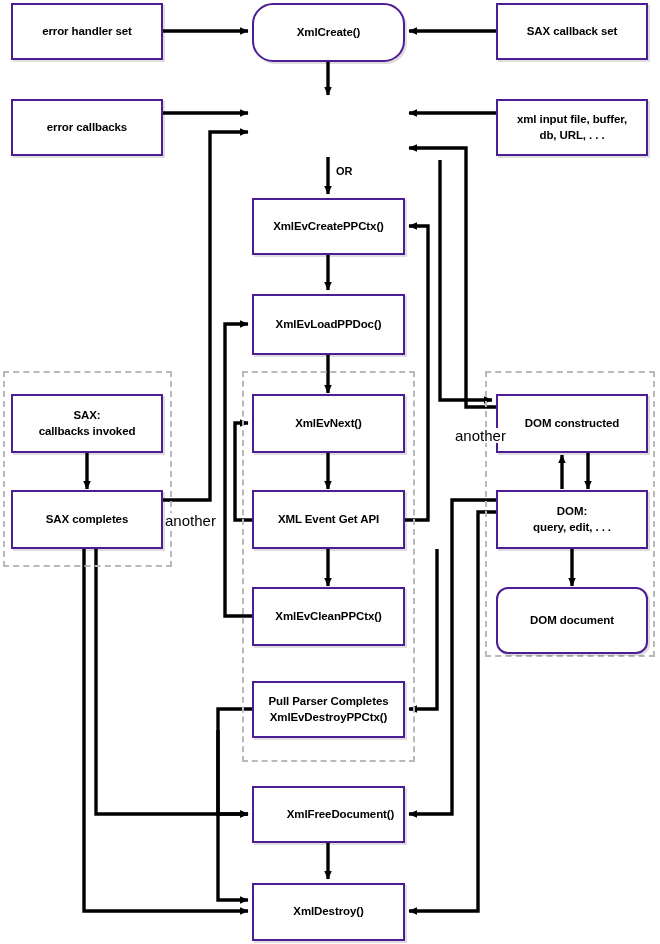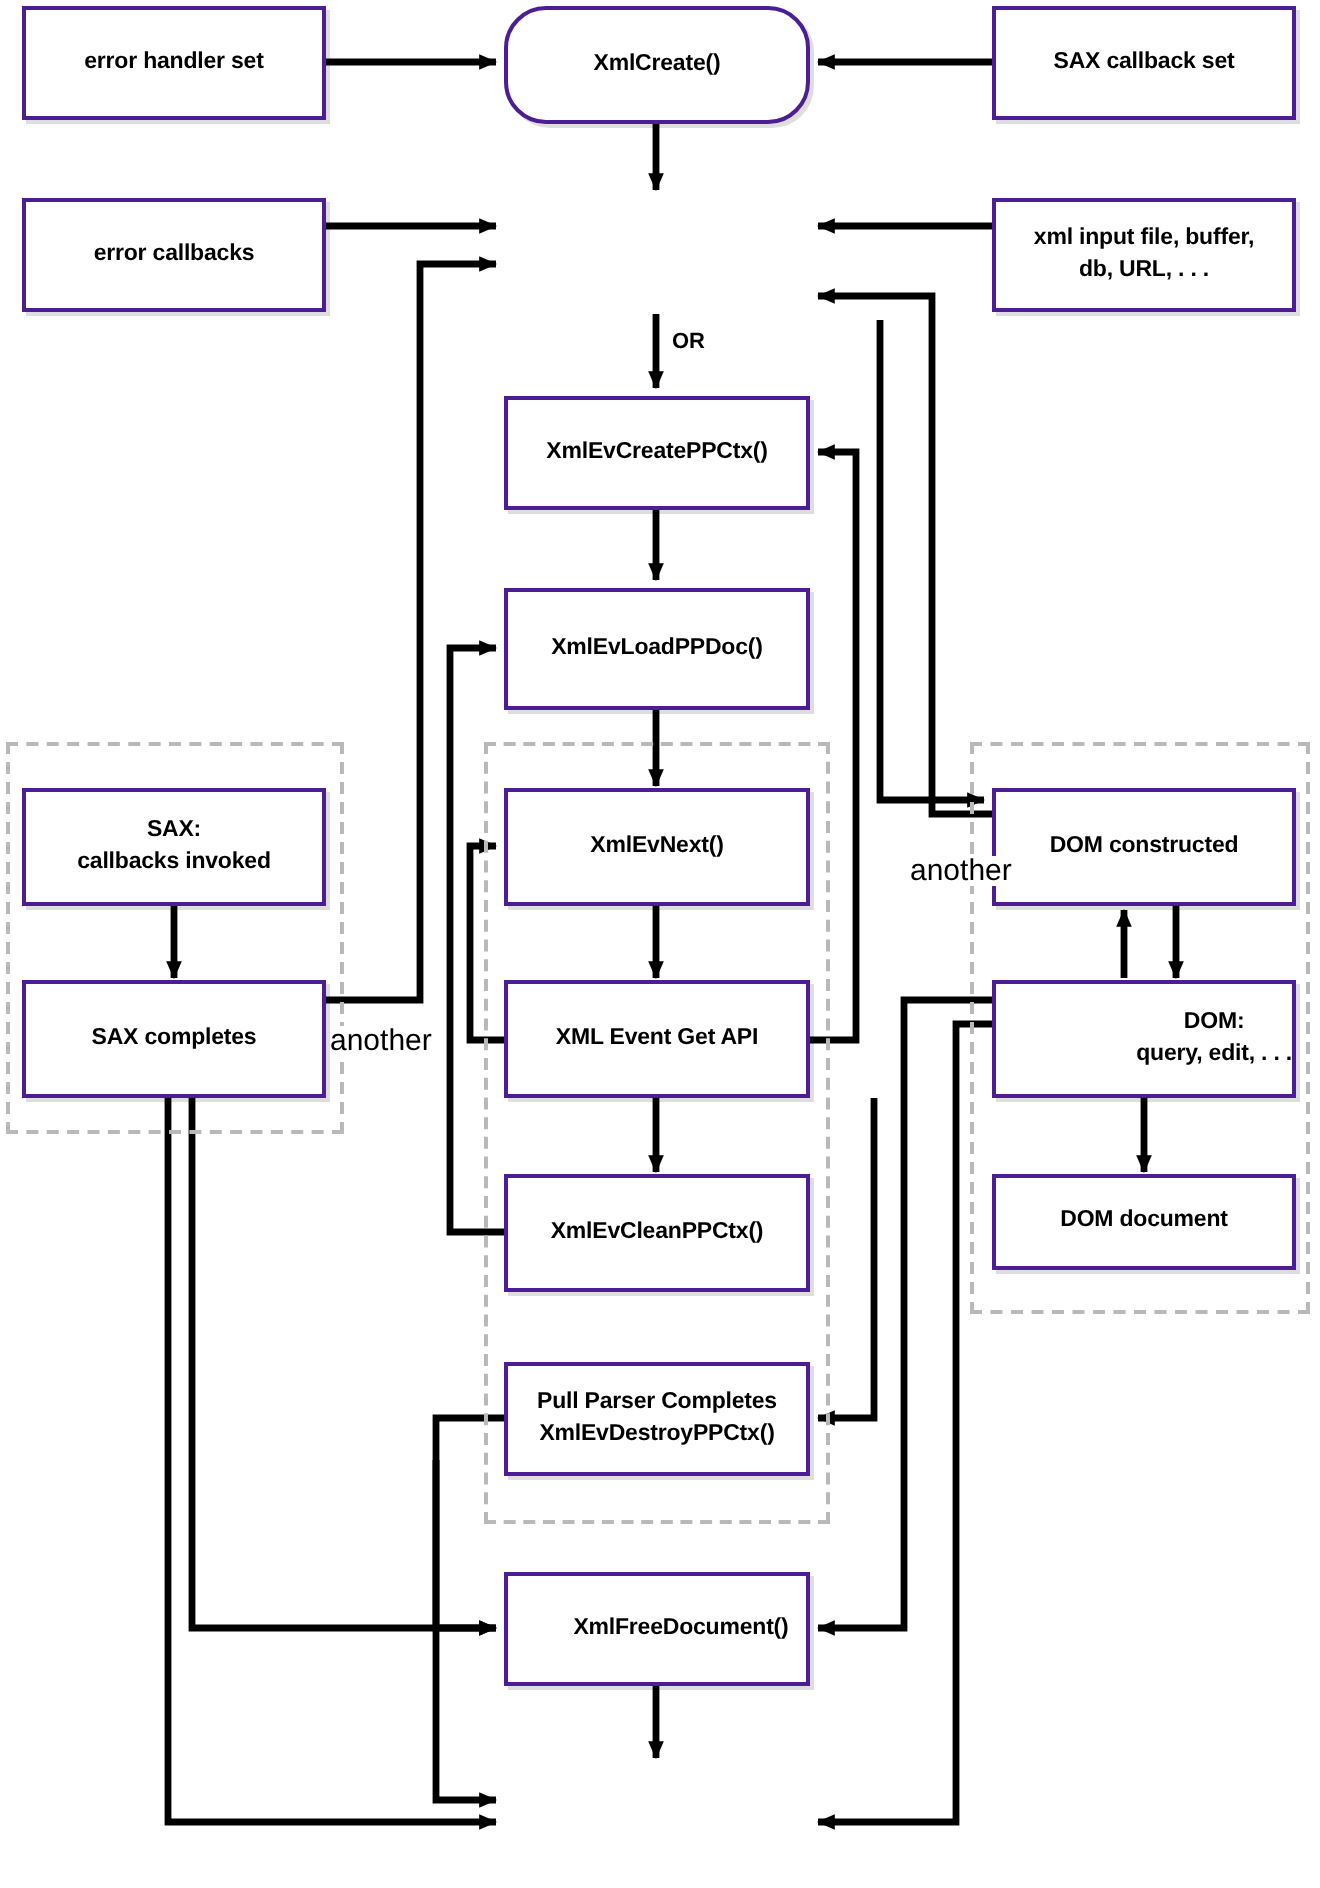--- a/index.html
+++ b/index.html
@@ -170,42 +170,45 @@
   </div>
 
   <div class="node" style="left:11px;top:490px;width:152px;height:59px;">
     <span class="lbl">SAX completes</span>
   </div>
 
   <div class="node" style="left:252px;top:490px;width:153px;height:59px;">
     <span class="lbl">XML Event Get API</span>
   </div>
 
-  <div class="node" style="left:496px;top:490px;width:152px;height:59px;justify-content:flex-end;">
+  <div class="node" style="left:496px;top:490px;width:152px;height:59px;">
     <span class="lbl">DOM:
 query, edit, . . .</span>
   </div>
 
   <div class="node" style="left:252px;top:587px;width:153px;height:59px;">
     <span class="lbl">XmlEvCleanPPCtx()</span>
   </div>
 
-  <div class="node" style="left:496px;top:587px;width:152px;height:48px;">
+  <div class="node" style="left:496px;top:587px;width:152px;height:67px;border-radius:12px;">
     <span class="lbl">DOM document</span>
   </div>
 
   <div class="node" style="left:252px;top:681px;width:153px;height:57px;">
     <span class="lbl">Pull Parser Completes
 XmlEvDestroyPPCtx()</span>
   </div>
 
   <div class="node" style="left:252px;top:786px;width:153px;height:57px;padding-left:24px;">
     <span class="lbl">XmlFreeDocument()</span>
   </div>
 
+  <div class="node" style="left:252px;top:883px;width:153px;height:58px;">
+    <span class="lbl">XmlDestroy()</span>
+  </div>
 
   <div class="or-label" style="left:336px;top:166px;">OR</div>
 
   <div class="edge-label" style="left:165px;top:513px;">another</div>
 
   <div class="edge-label" style="left:455px;top:428px;">another</div>
 
 </div>
 
 </body></html>

